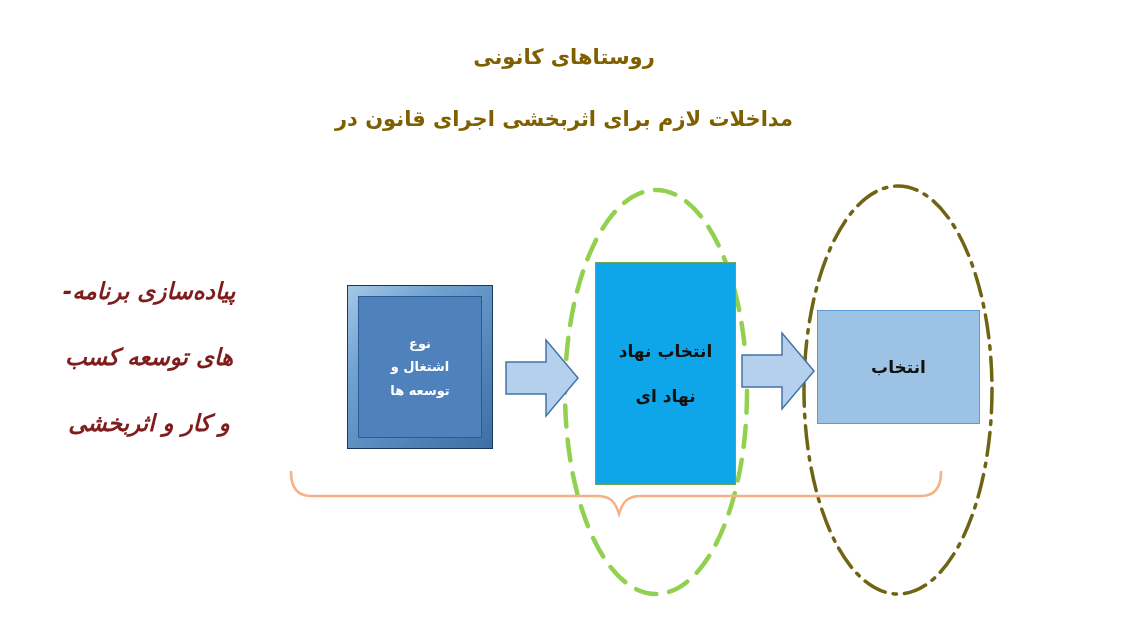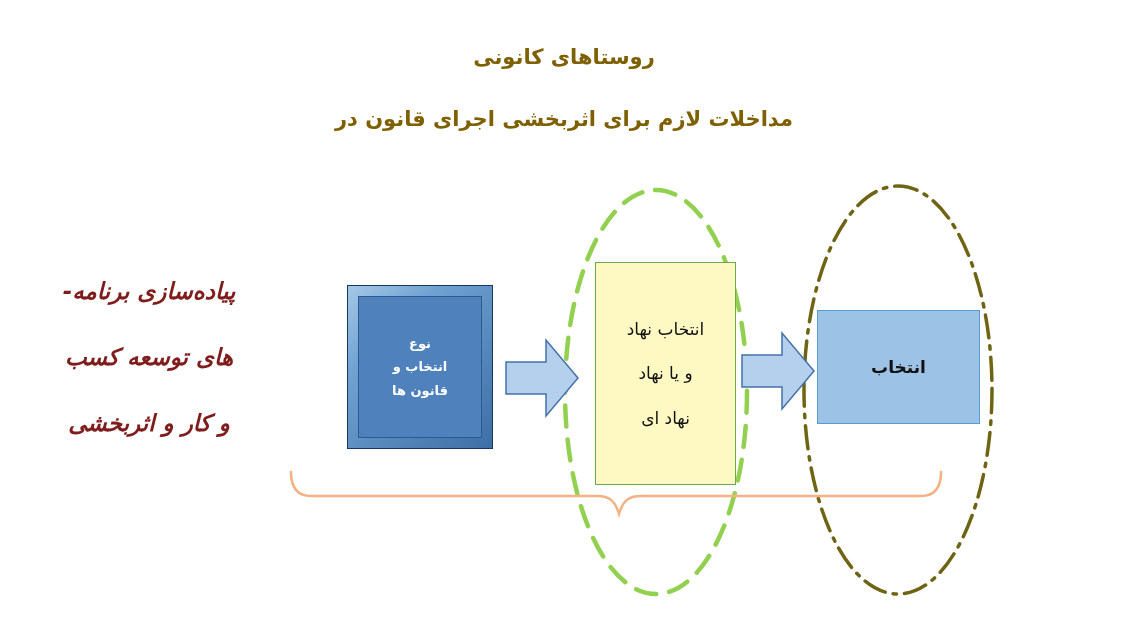--- a/index.html
+++ b/index.html
@@ -76,29 +76,29 @@
     line-height: 1.8;
     text-align: center;
   }
   .green-box {
     position: absolute;
     left: 595px;
     top: 262px;
     width: 141px;
     height: 223px;
     box-sizing: border-box;
-    background: #fef9c3;
+    background: #0ea5e9;
     border: 1px solid #6FA84C;
     display: flex;
     flex-direction: column;
     justify-content: center;
     align-items: center;
     direction: rtl;
     color: #111111;
-    font-weight: normal;
+    font-weight: bold;
     font-size: 17px;
     line-height: 2.6;
     text-align: center;
   }
   .facilitator-box {
     position: absolute;
     left: 817px;
     top: 310px;
     width: 163px;
     height: 114px;
@@ -145,28 +145,27 @@
 
   <div class="left-label">
     <div>پیاده‌سازی برنامه-</div>
     <div>های توسعه کسب</div>
     <div>و کار و اثربخشی</div>
   </div>
 
   <div class="box3d">
     <div class="box3d-inner">
       <div>نوع</div>
-      <div>انتخاب و</div>
-      <div>قانون ها</div>
+      <div>اشتغال و</div>
+      <div>توسعه ها</div>
     </div>
   </div>
 
   <div class="green-box">
     <div>انتخاب نهاد</div>
-    <div>و یا نهاد</div>
     <div>نهاد ای</div>
   </div>
 
   <div class="facilitator-box">
     <div>انتخاب</div>
   </div>
 
 </div>
 
 </body></html>

